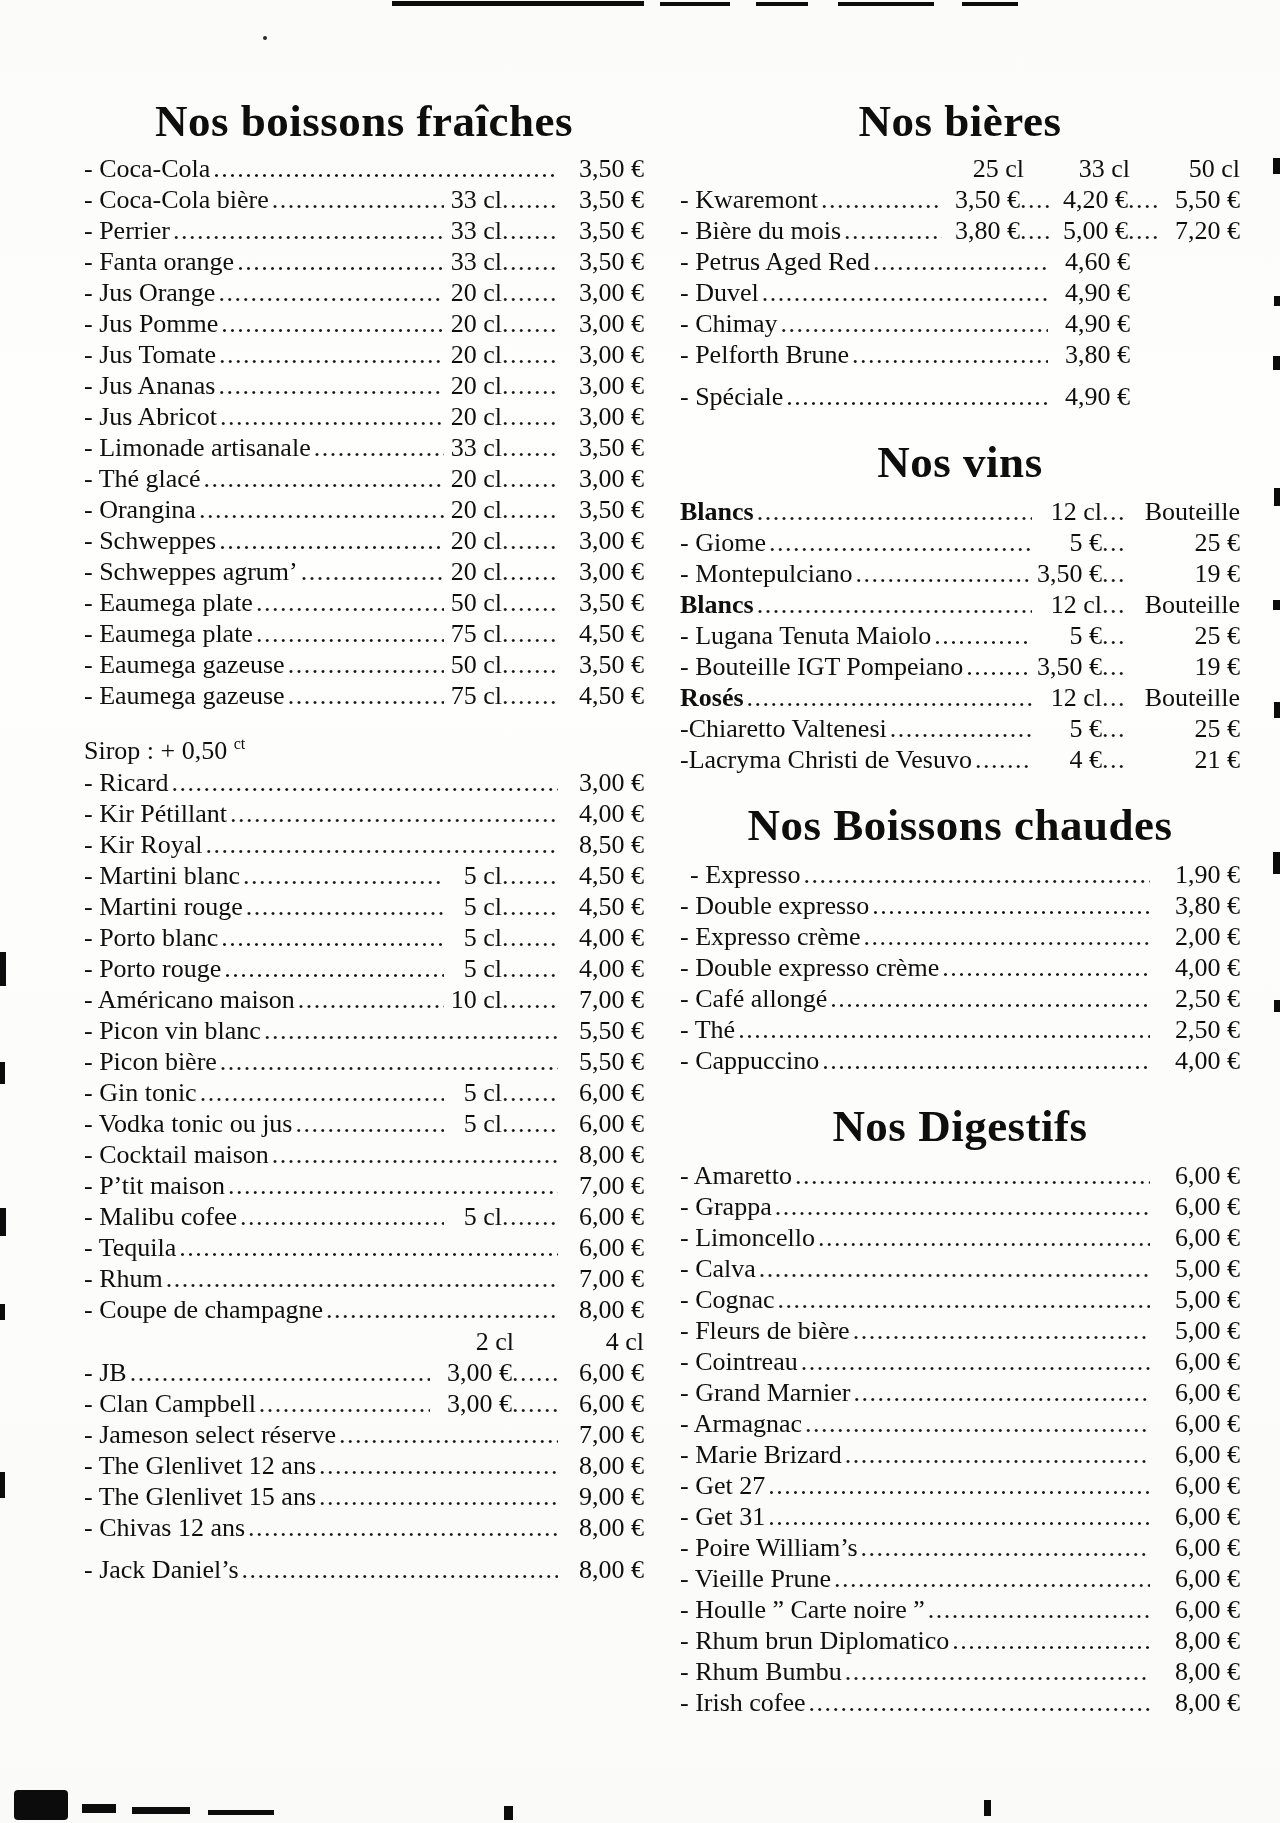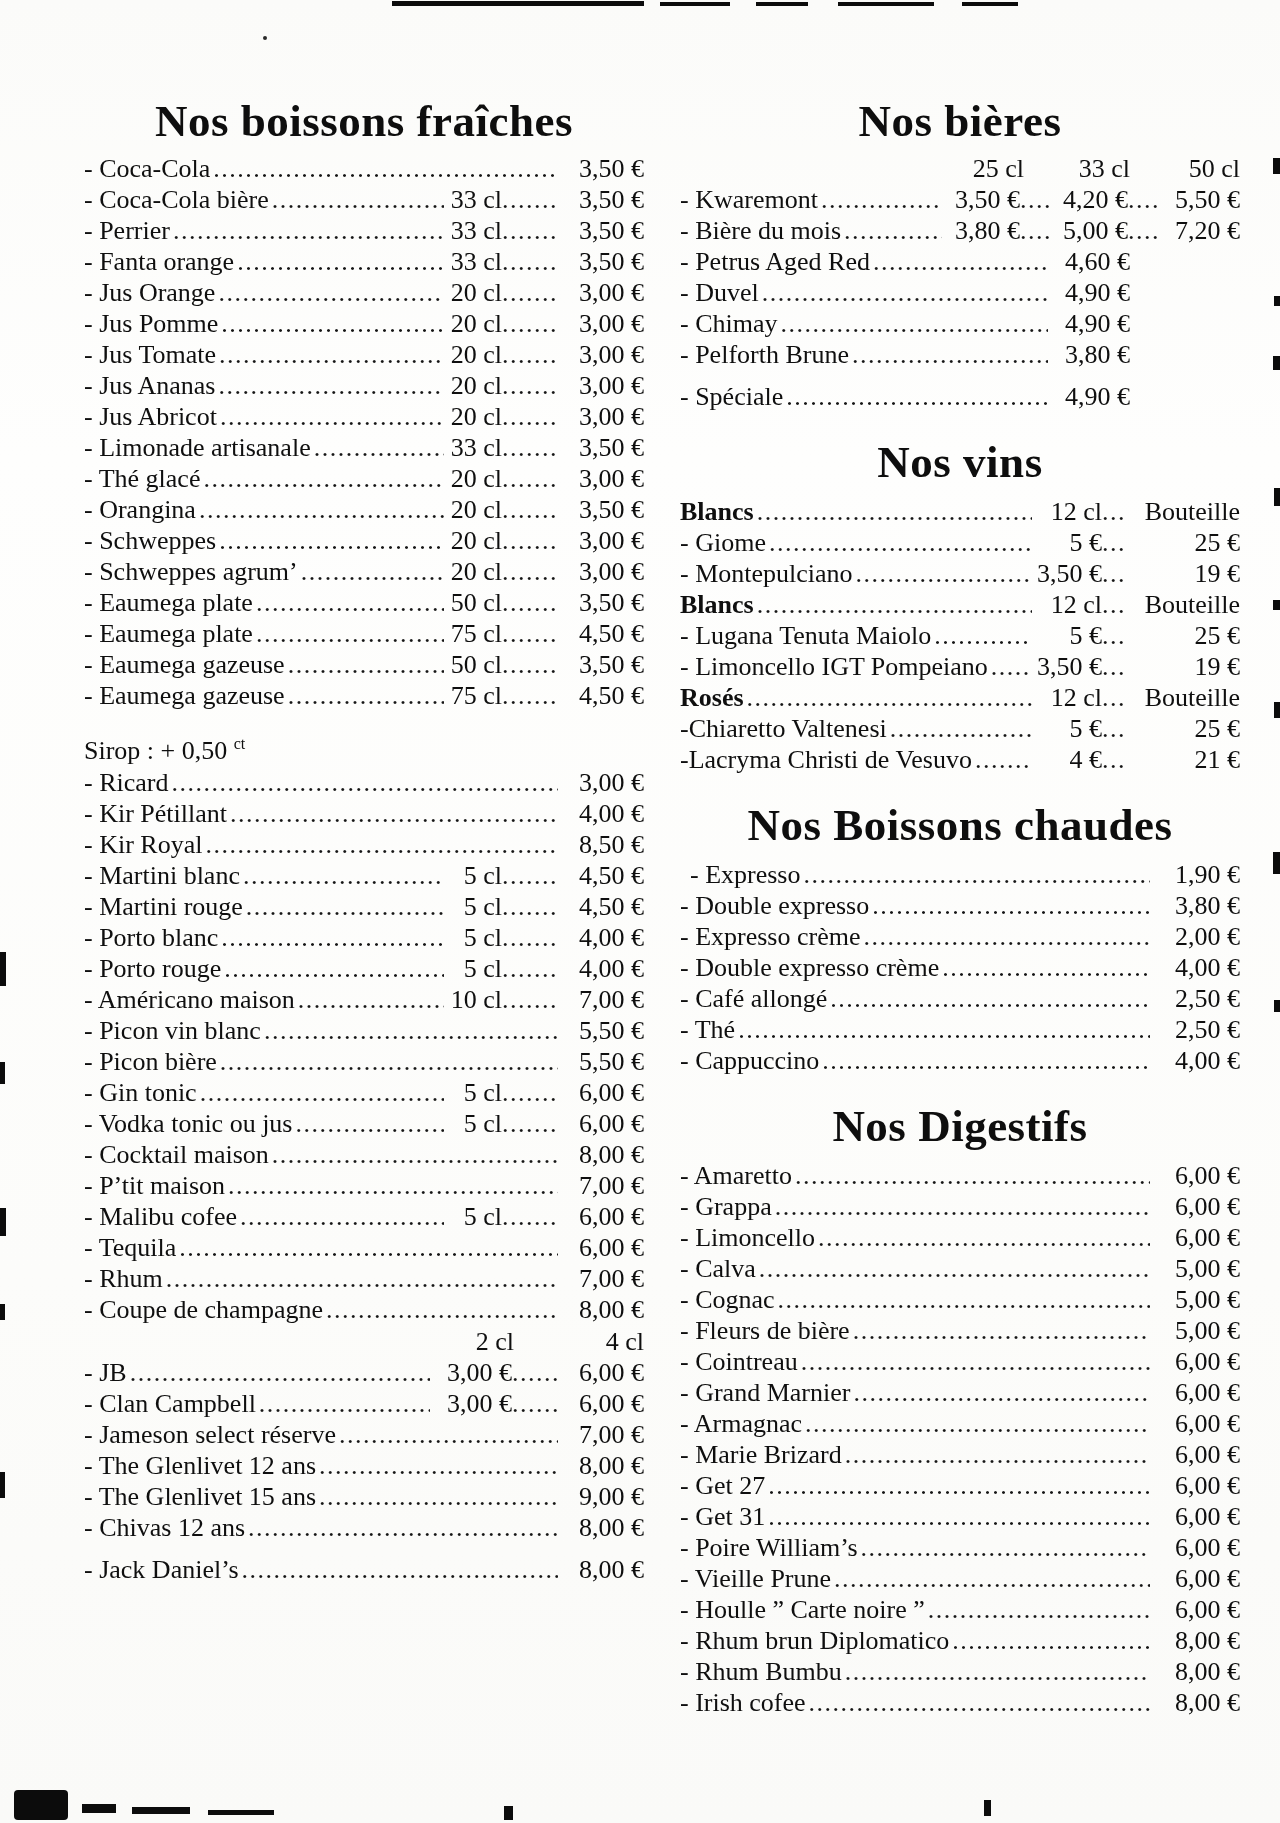--- a/index.html
+++ b/index.html
@@ -422,21 +422,21 @@
           <span class="cell" style="min-width: 112px;">Bouteille</span>
         </div>
         <div class="menu-row">
           <span class="item-name">- Lugana Tenuta Maiolo</span>
           <span class="dots">................................................................................................................................................................................................................................................</span>
           <span class="cell" style="min-width: 68px;">5 €</span>
           <span class="middots" style="width: 24px;">................................................................................................................................................................................................................................................</span>
           <span class="cell" style="min-width: 112px;">25 €</span>
         </div>
         <div class="menu-row">
-          <span class="item-name">- Limoncello IGT Pompeiano</span>
+          <span class="item-name">- Bouteille IGT Pompeiano</span>
           <span class="dots">................................................................................................................................................................................................................................................</span>
           <span class="cell" style="min-width: 68px;">3,50 €</span>
           <span class="middots" style="width: 24px;">................................................................................................................................................................................................................................................</span>
           <span class="cell" style="min-width: 112px;">19 €</span>
         </div>
         <div class="menu-row">
           <span class="item-name bold">Rosés</span>
           <span class="dots">................................................................................................................................................................................................................................................</span>
           <span class="cell" style="min-width: 68px;">12 cl</span>
           <span class="middots" style="width: 24px;">................................................................................................................................................................................................................................................</span>

